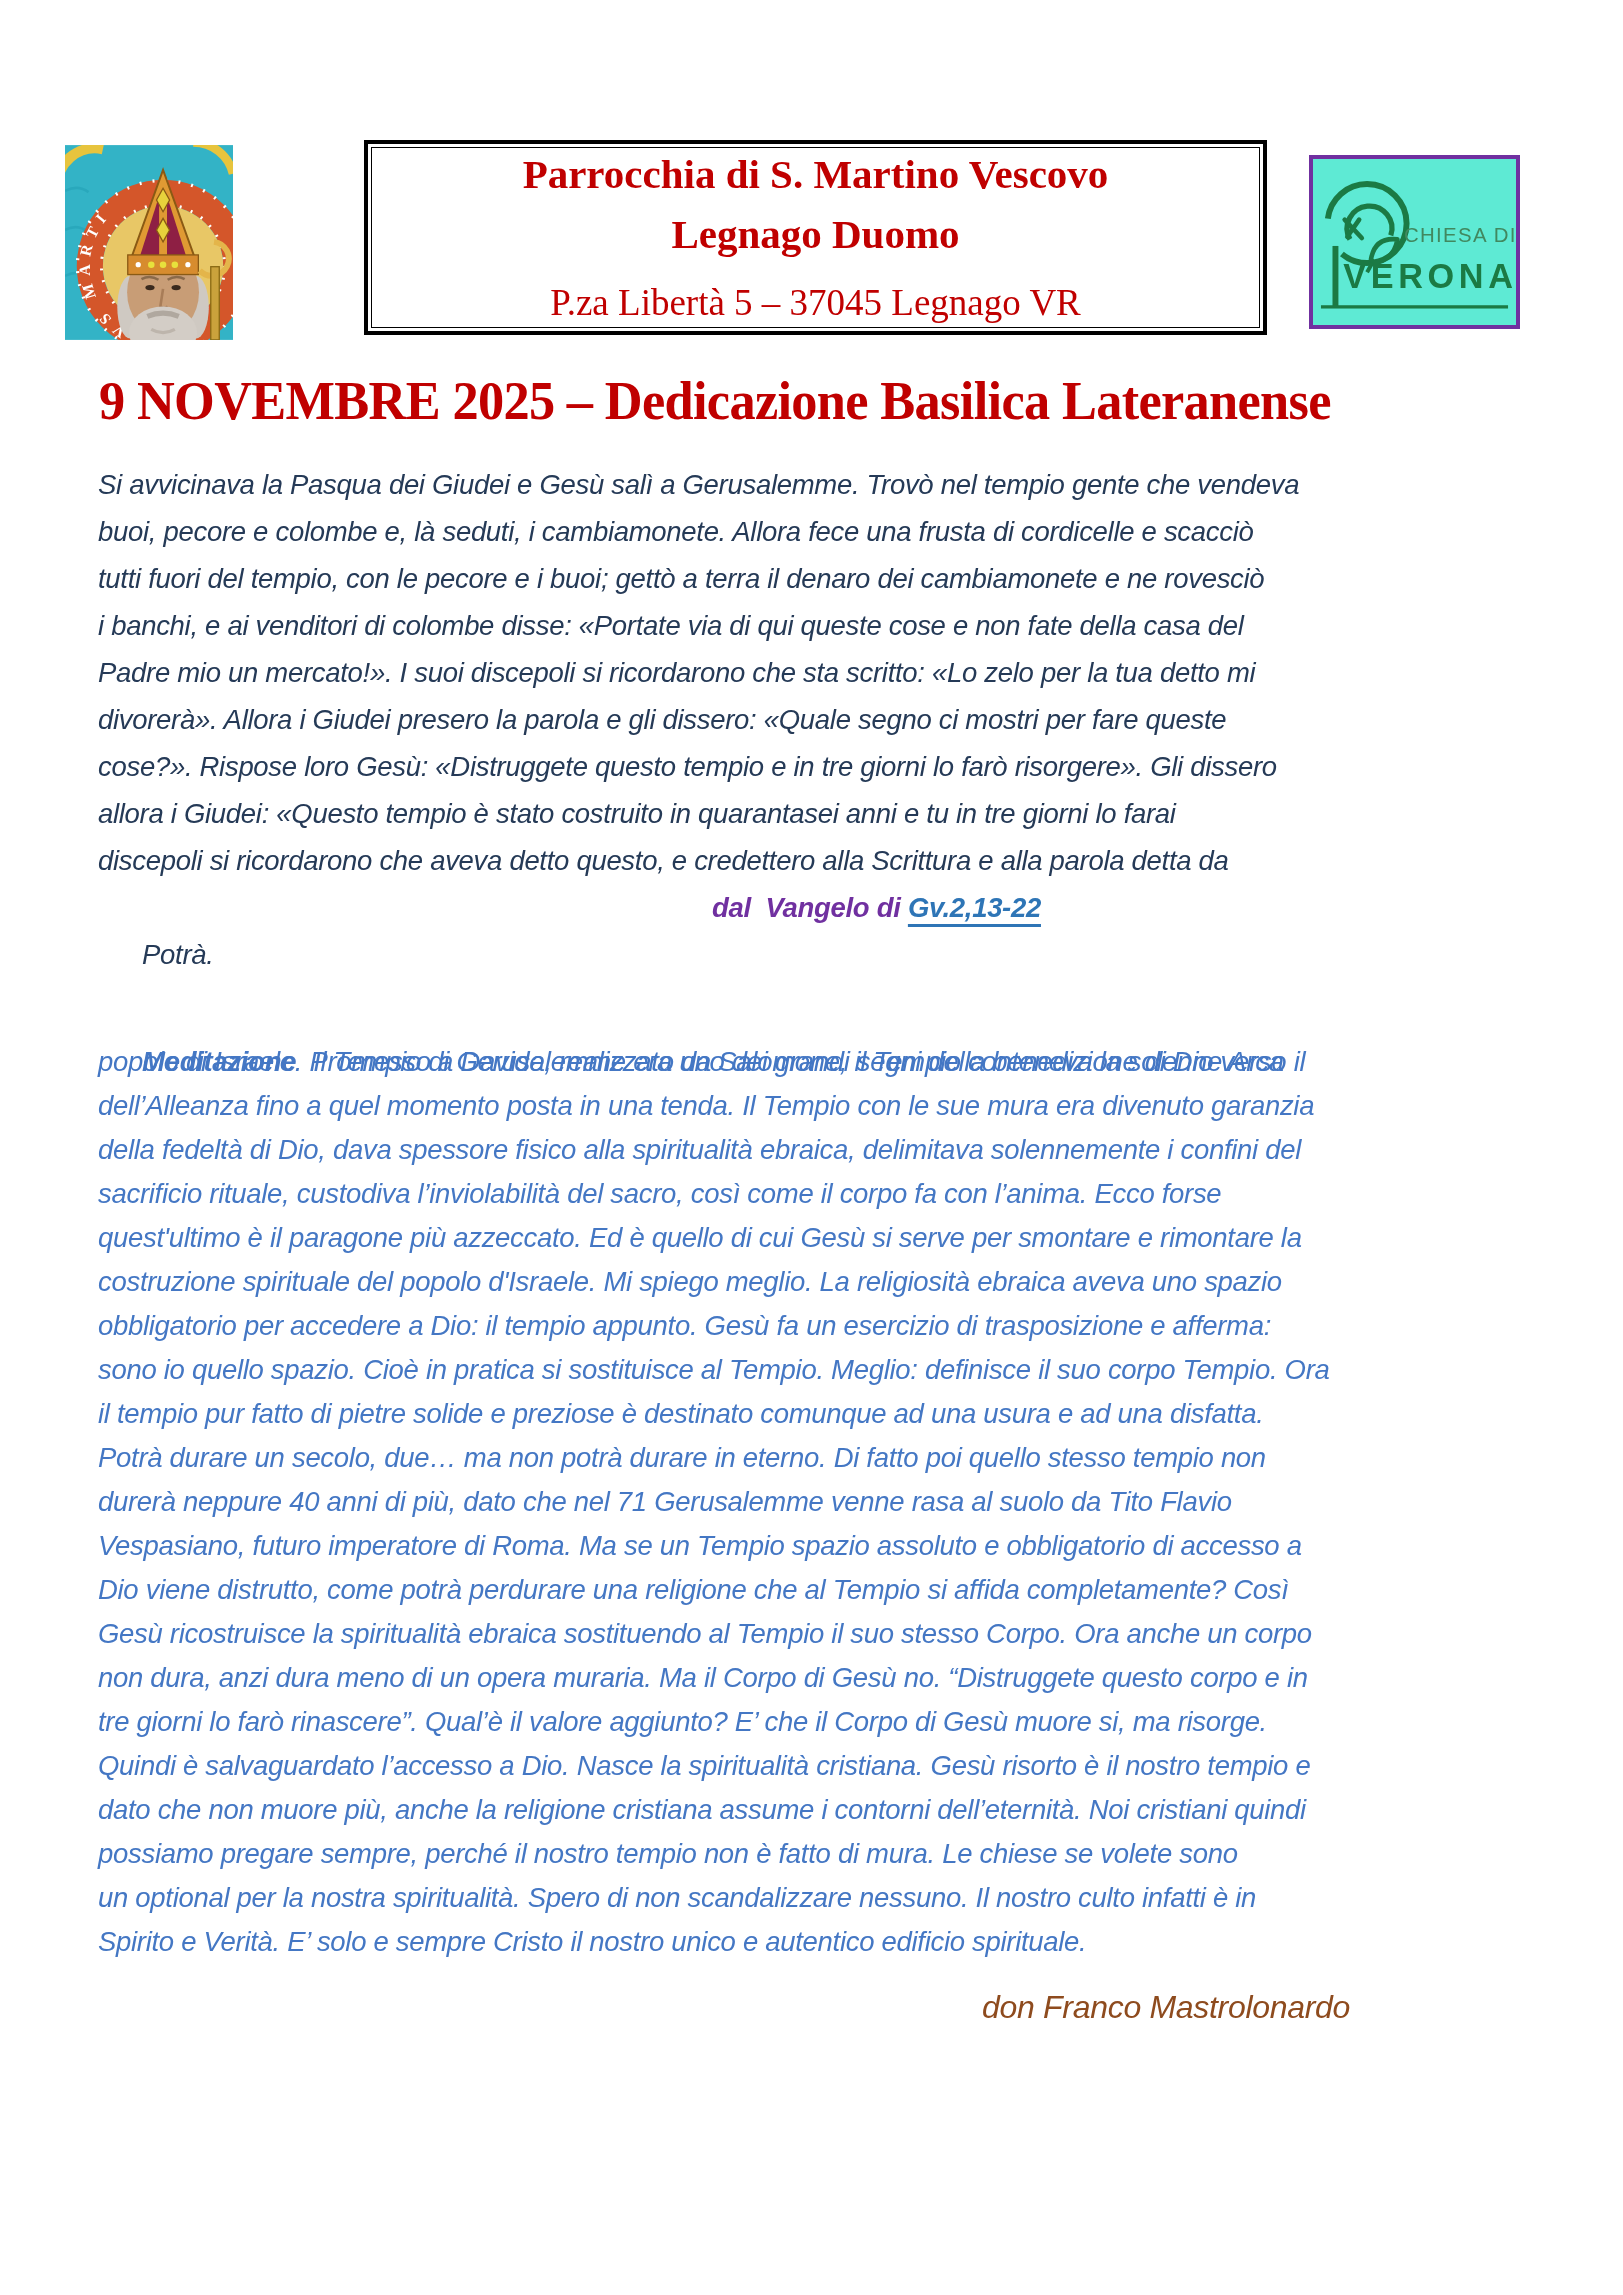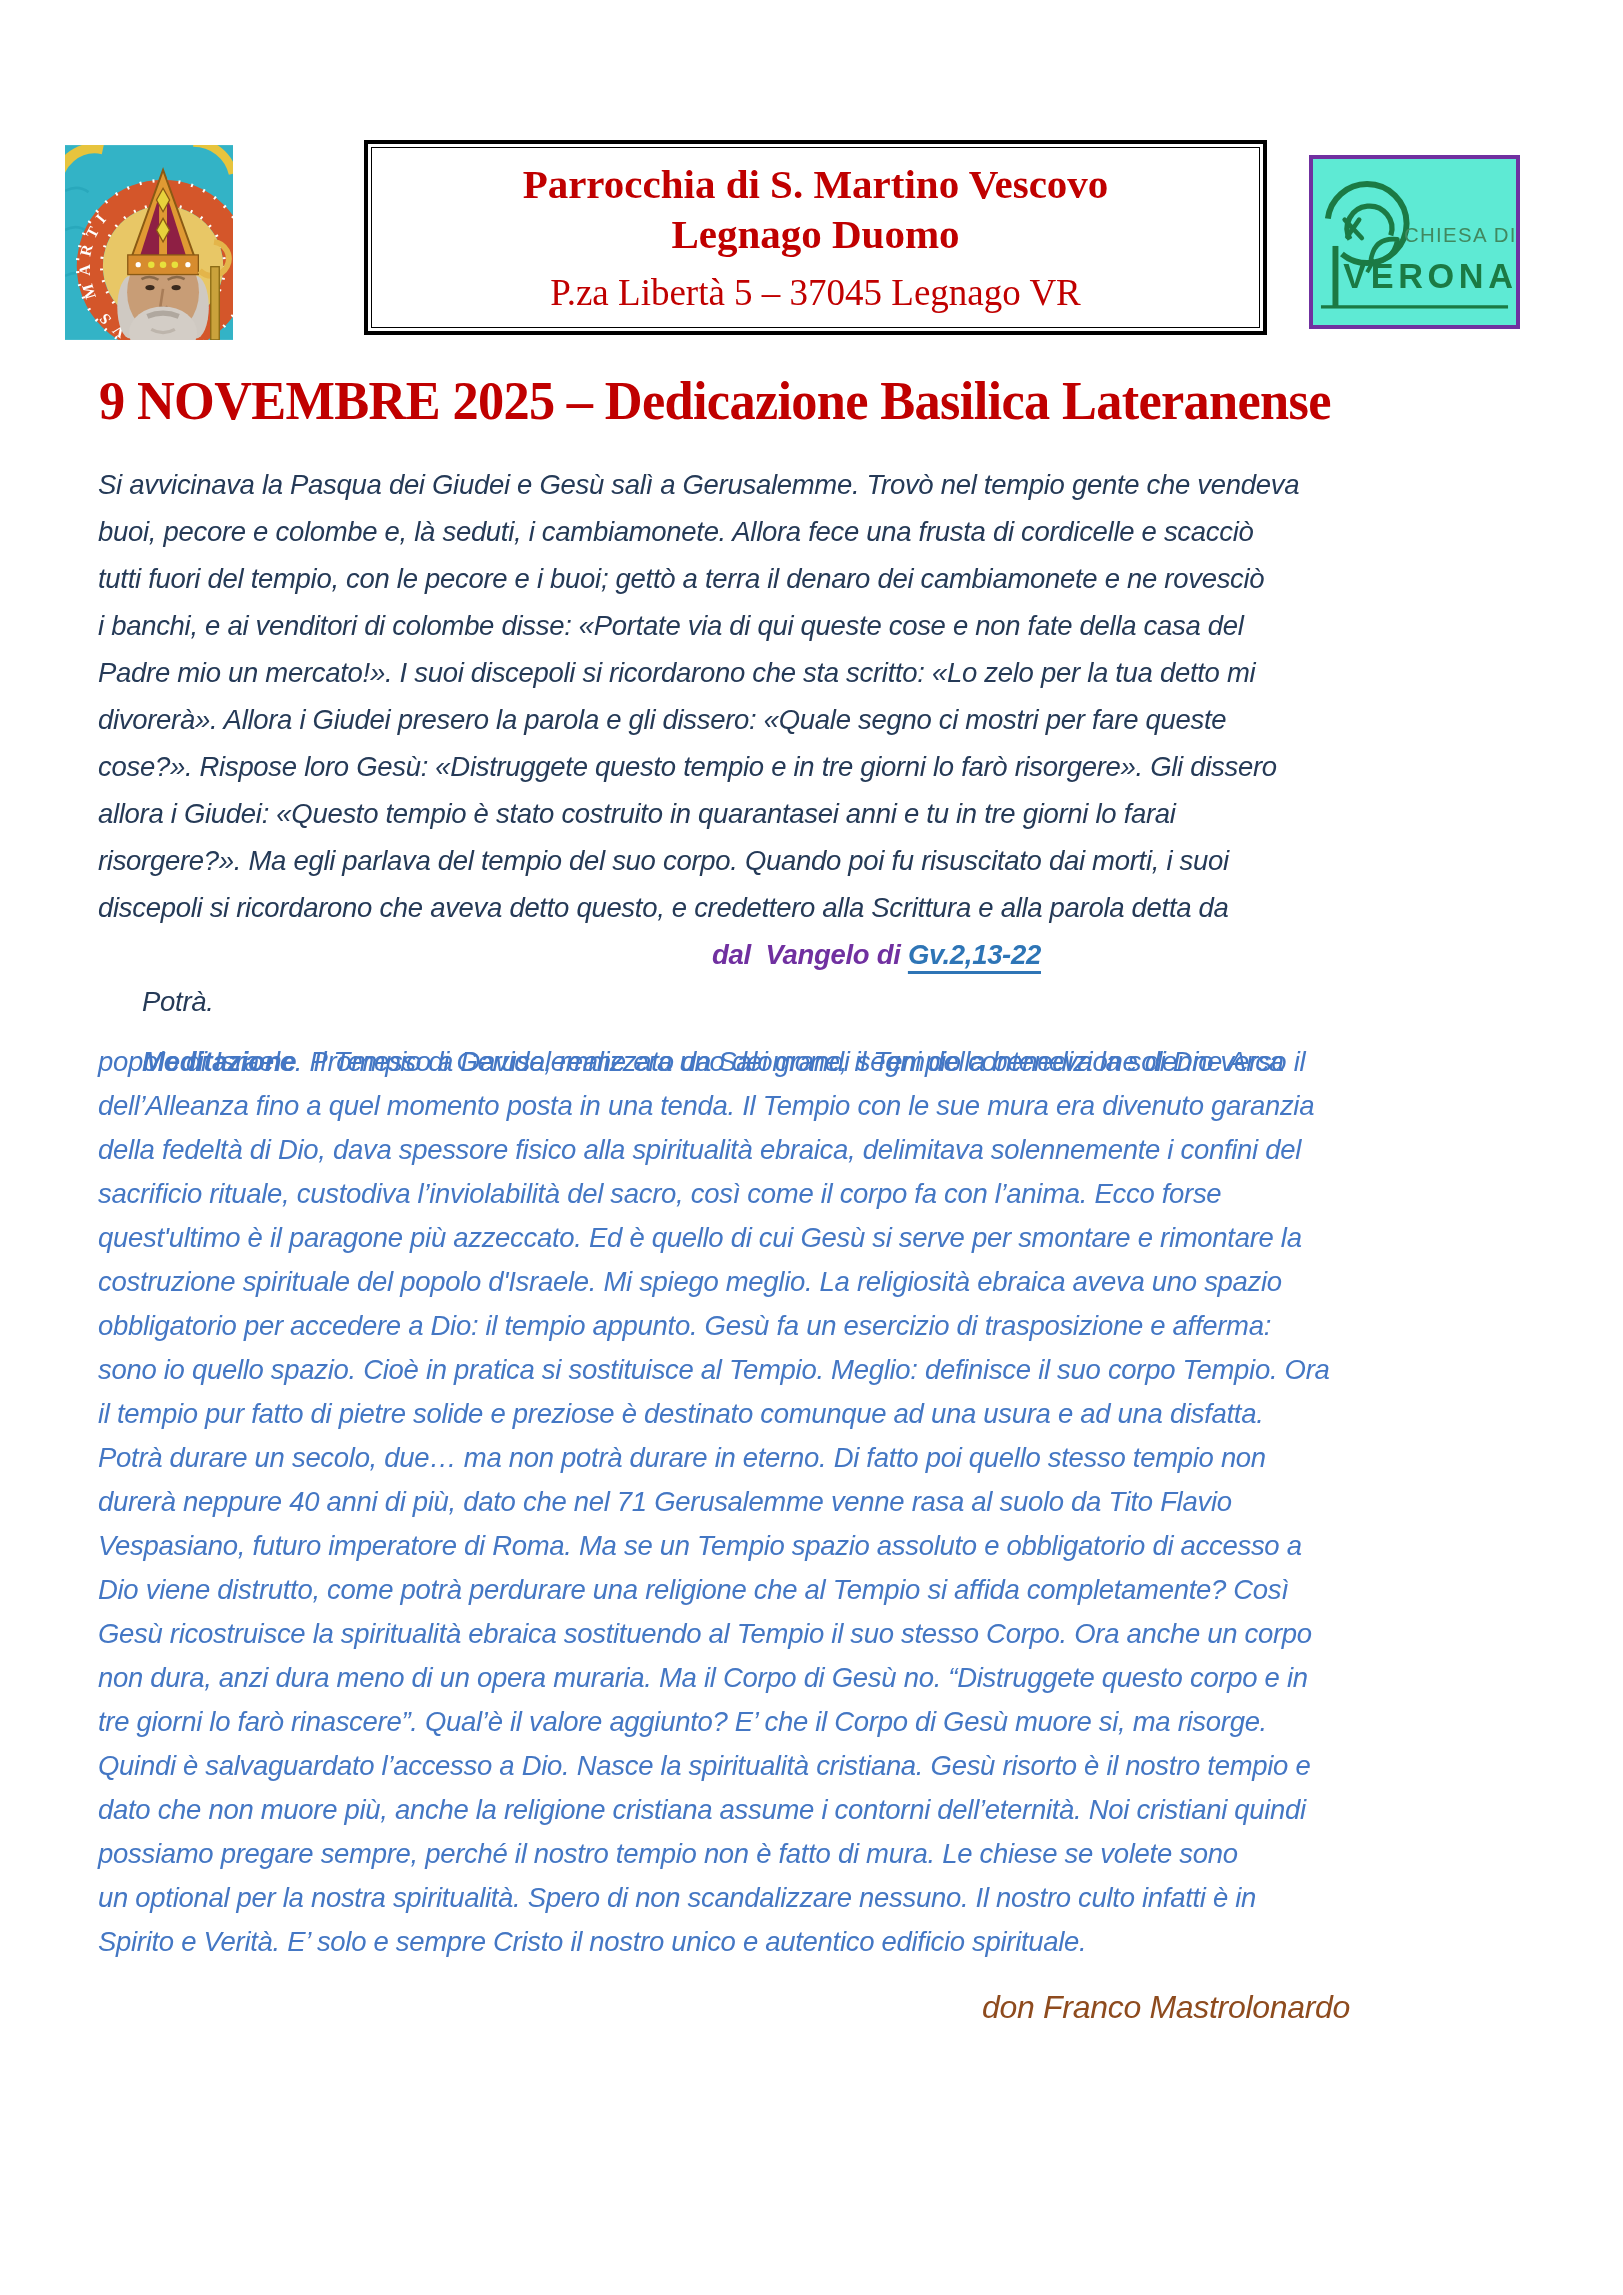--- a/index.html
+++ b/index.html
@@ -14,21 +14,21 @@
   .saint-image {
     position:absolute; left:65px; top:145px; width:168px; height:195px;
   }
   .parish-box {
     position:absolute; left:364px; top:140px; width:903px; height:195px;
     border:4.6px solid #000; box-sizing:border-box; padding:3.3px; background:#fff;
   }
   .parish-box-inner {
     border:1.3px solid #000; width:100%; height:100%; box-sizing:border-box;
     display:flex; flex-direction:column; align-items:center; justify-content:center;
-    gap:9px; text-align:center;
+    gap:19px; text-align:center;
   }
   .parish-name, .parish-sub {
     font-family:"Liberation Serif", serif; font-weight:700;
     font-size:41px; color:#c00000; line-height:1;
   }
   .parish-address {
     font-family:"Liberation Serif", serif; font-weight:400;
     font-size:37px; color:#c00000; line-height:1; margin-top:9.2px; white-space:pre;
   }
   .diocese-logo {
@@ -165,21 +165,20 @@
   <div class="gospel">
     <div>
         <div class="text-line">Si avvicinava la Pasqua dei Giudei e Gesù salì a Gerusalemme. Trovò nel tempio gente che vendeva</div>
         <div class="text-line">buoi, pecore e colombe e, là seduti, i cambiamonete. Allora fece una frusta di cordicelle e scacciò</div>
         <div class="text-line">tutti fuori del tempio, con le pecore e i buoi; gettò a terra il denaro dei cambiamonete e ne rovesciò</div>
         <div class="text-line">i banchi, e ai venditori di colombe disse: «Portate via di qui queste cose e non fate della casa del</div>
         <div class="text-line">Padre mio un mercato!». I suoi discepoli si ricordarono che sta scritto: «Lo zelo per la tua detto mi</div>
         <div class="text-line">divorerà». Allora i Giudei presero la parola e gli dissero: «Quale segno ci mostri per fare queste</div>
         <div class="text-line">cose?». Rispose loro Gesù: «Distruggete questo tempio e in tre giorni lo farò risorgere». Gli dissero</div>
         <div class="text-line">allora i Giudei: «Questo tempio è stato costruito in quarantasei anni e tu in tre giorni lo farai</div>
-        <div class="text-line">risorgere?». Ma egli parlava del tempio del suo corpo. Quando poi fu risuscitato dai morti, i suoi</div>
         <div class="text-line">discepoli si ricordarono che aveva detto questo, e credettero alla Scrittura e alla parola detta da</div>
       </div>
     <div class="text-line gospel-last">
       <span>Potrà.</span>
       <span class="gospel-source"><span class="source-prefix">dal  Vangelo di </span><a class="source-link">Gv.2,13-22</a></span>
     </div>
   </div>
 
   <div class="meditation">
     <div class="text-line">

